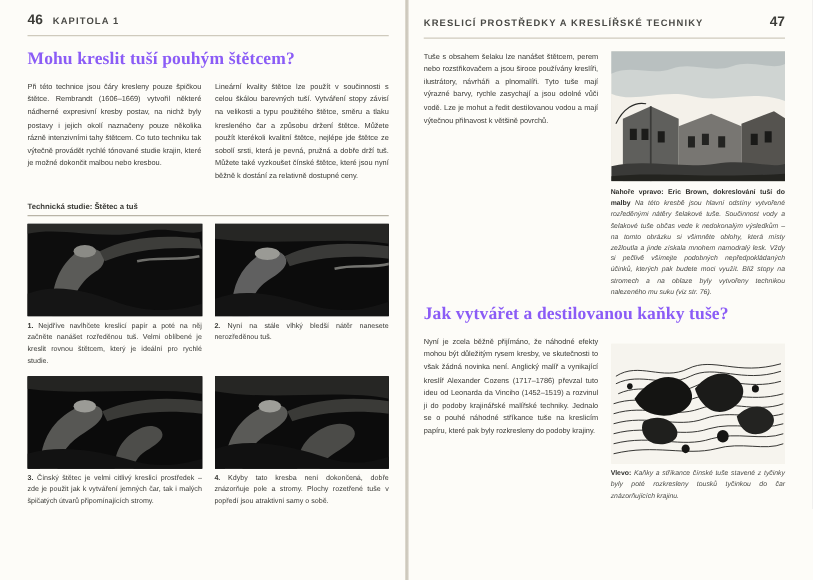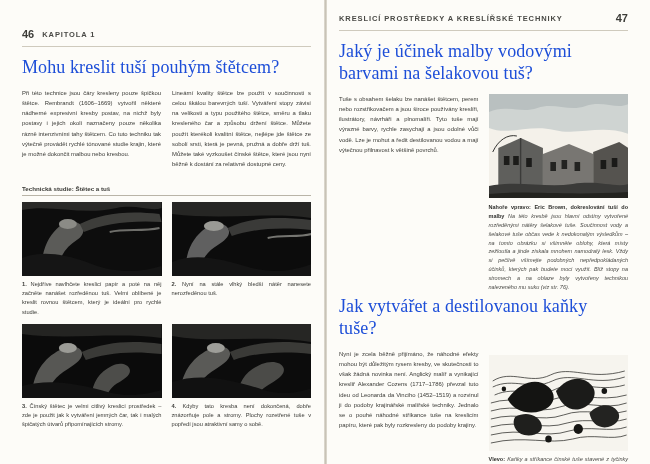--- a/index.html
+++ b/index.html
@@ -12,21 +12,21 @@
     position:relative;width:650px;height:464px;
     background:#ffffff;
     display:flex;
   }
   .page{
     position:relative;
     width:325px;height:464px;
     background:#fdfcf8;
     box-sizing:border-box;
   }
-  .page.left{padding:26px 14px 10px 22px;}
+  .page.left{padding:8px 14px 10px 22px;}
   .page.right{padding:10px 22px 10px 14px;}
   .gutter{
     position:absolute;left:324px;top:0;width:3px;height:464px;
     background:linear-gradient(to right,#e2ded4,#c8c3b7,#e2ded4);
     z-index:20;
   }
   
   .runhead{
     display:flex;align-items:center;gap:8px;
     height:16px;
@@ -40,22 +40,22 @@
   }
   .runhead.right{justify-content:space-between;}
   .runhead .chap{font-weight:bold;}
   .rule{
     height:1px;background:#cfcabd;margin:4px 0 10px 0;
   }
   
   h1.sec{
     margin:0 0 9px 0;
     font-family:"Liberation Serif", serif;
-    font-size:18px;font-weight:normal;
-    color:#1d4ed8;
+    font-size:14px;font-weight:bold;
+    color:#8b5cf6;
     line-height:1.22;
     letter-spacing:.1px;
   }
   h1.sec.q2{margin-top:4px;}
   .cols{
     display:flex;gap:11px;
   }
   .col{flex:1;}
   p.body{
     margin:0 0 7px 0;
@@ -201,21 +201,20 @@
   <div class="gutter"></div>
 
   <div class="page right">
 
     <div class="runhead right">
       <span class="chap">Kreslicí prostředky a kreslířské techniky</span>
       <span class="folio">47</span>
     </div>
     <div class="rule"></div>
 
-    <h1 class="sec">Jaký je účinek malby vodovými barvami na šelakovou tuš?</h1>
 
     <div class="two-right">
       <div class="c">
         <p class="body">Tuše s obsahem šelaku lze nanášet štětcem, perem nebo rozstřikovačem a jsou široce používány kreslíři, ilustrátory, návrháři a plnomalíři. Tyto tuše mají výrazné barvy, rychle zasychají a jsou odolné vůči vodě. Lze je mohut a ředit destilovanou vodou a mají výtečnou přilnavost k většině povrchů.</p>
       </div>
       <div class="c">
         <svg class="art-top" viewBox="0 0 150 104" preserveAspectRatio="none">
           <rect x="0" y="0" width="150" height="104" fill="#f4f1ea"></rect>
           <path d="M0 0 L150 0 L150 40 C120 30 96 42 70 36 C44 30 20 42 0 34 Z" fill="#cfd4d2"></path>
           <path d="M0 18 C18 10 34 20 52 14 C70 8 86 18 104 12 C122 6 138 16 150 10 L150 0 L0 0 Z" fill="#b9c0c0"></path>

